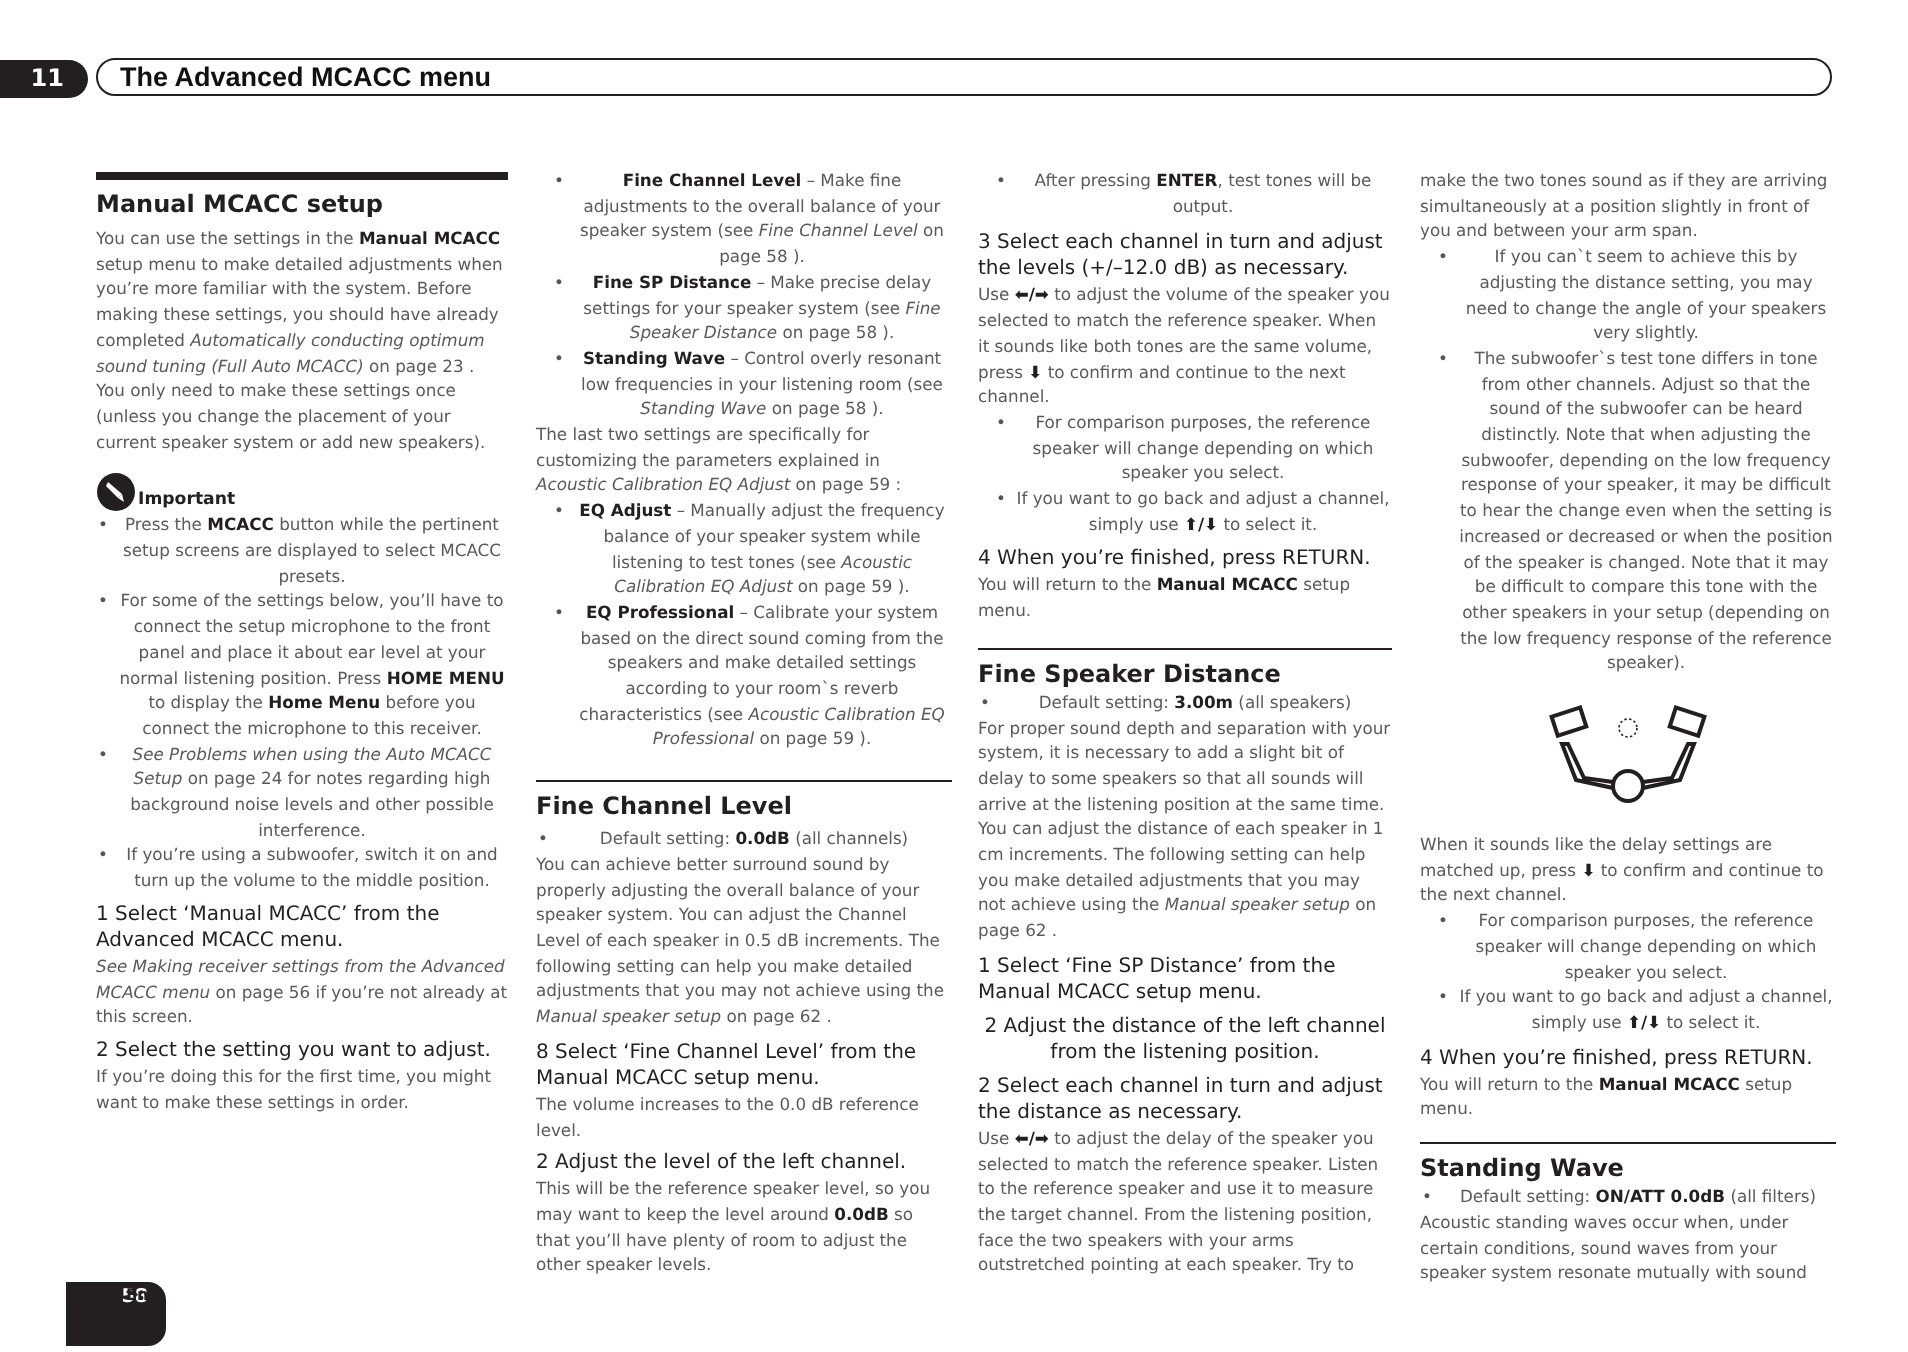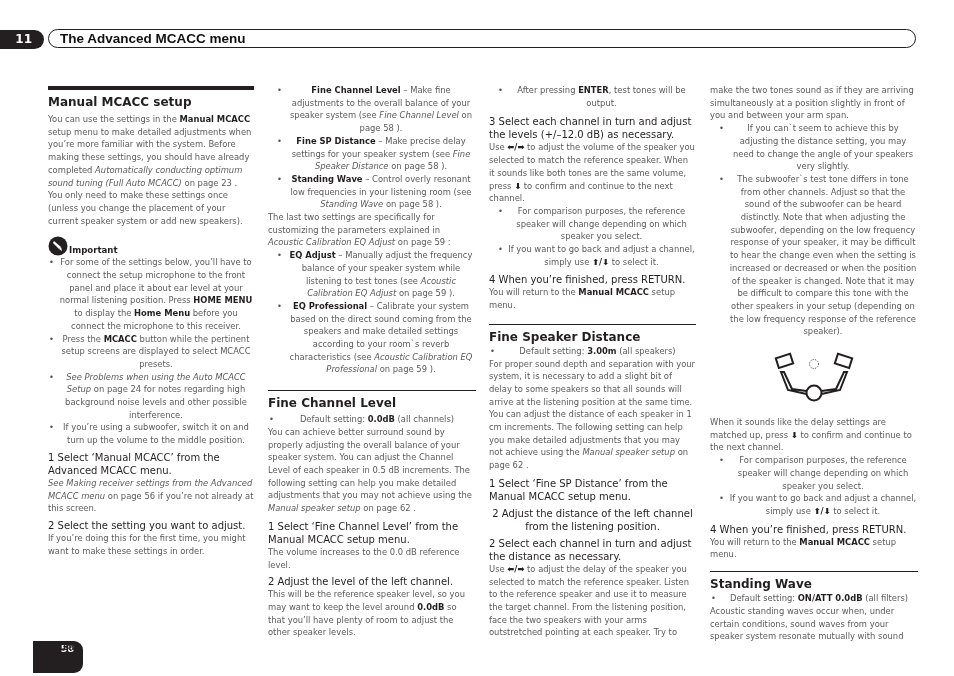--- a/index.html
+++ b/index.html
@@ -52,22 +52,22 @@
 
   <div class="notice" style="margin-top:9px;">
     <svg width="20" height="20" viewBox="0 0 20 20">
         <circle cx="10" cy="10" r="9.5" fill="#231f20"></circle>
         <path d="M6 5 L13 11 L11 13 L5 7 Z" fill="#fff"></path>
         <path d="M11 13 L13 11 L14 15 Z" fill="#fff"></path>
       </svg>
     <span class="notice-label">Important</span>
   </div>
   <ul>
+    <li><span>Press the </span><b>MCACC</b><span> button while the pertinent setup screens are displayed to select MCACC presets.</span></li>
     <li><span>For some of the settings below, you’ll have to connect the setup microphone to the front panel and place it about ear level at your normal listening position. Press </span><b>HOME MENU</b><span> to display the </span><b>Home Menu</b><span> before you connect the microphone to this receiver.</span></li>
-    <li><span>Press the </span><b>MCACC</b><span> button while the pertinent setup screens are displayed to select MCACC presets.</span></li>
     <li><i>See </i><i>Problems when using the Auto MCACC Setup</i><span> on page 24 for notes regarding high background noise levels and other possible interference.</span></li>
     <li>If you’re using a subwoofer, switch it on and turn up the volume to the middle position.</li>
   </ul>
   <h3 style="margin-top:4px;">1    Select ‘Manual MCACC’ from the Advanced MCACC menu.</h3>
   <p><i>See </i><i>Making receiver settings from the Advanced MCACC menu</i><span> on page 56 if you’re not already at this screen.</span></p>
   <h3 style="margin-top:4px;">2    Select the setting you want to adjust.</h3>
   <p>If you’re doing this for the first time, you might want to make these settings in order.</p>
 </div>
 
 <div class="col c2">
@@ -80,21 +80,21 @@
   <ul style="padding-left:8px;">
     <li><b>EQ Adjust</b><span> – Manually adjust the frequency balance of your speaker system while listening to test tones (see </span><i>Acoustic Calibration EQ Adjust</i><span> on page 59 ).</span></li>
     <li><b>EQ Professional</b><span> – Calibrate your system based on the direct sound coming from the speakers and make detailed settings according to your room`s reverb characteristics (see </span><i>Acoustic Calibration EQ Professional</i><span> on page 59 ).</span></li>
   </ul>
   <div class="rule" style="margin-top:14px;"></div>
   <h2 style="margin-top:4px;">Fine Channel Level</h2>
   <ul style="margin-top:2px;">
     <li><span>Default setting: </span><b>0.0dB</b><span> (all channels)</span></li>
   </ul>
   <p><span>You can achieve better surround sound by properly adjusting the overall balance of your speaker system. You can adjust the Channel Level of each speaker in 0.5 dB increments. The following setting can help you make detailed adjustments that you may not achieve using the </span><i>Manual speaker setup</i><span> on page 62 .</span></p>
-  <h3 style="margin-top:5px;">1    Select ‘Fine Channel Level’ from the Manual MCACC setup menu.</h3>
+  <h3 style="margin-top:5px;">8    Select ‘Fine Channel Level’ from the Manual MCACC setup menu.</h3>
   <p>The volume increases to the 0.0 dB reference level.</p>
   <h3 style="margin-top:4px;">2    Adjust the level of the left channel.</h3>
   <p><span>This will be the reference speaker level, so you may want to keep the level around </span><b>0.0dB</b><span> so that you’ll have plenty of room to adjust the other speaker levels.</span></p>
 </div>
 
 <div class="col c3">
   <ul style="padding-left:8px;">
     <li><span>After pressing </span><b>ENTER</b><span>, test tones will be output.</span></li>
   </ul>
   <h3 style="margin-top:6px;">3    Select each channel in turn and adjust the levels (+/–12.0 dB) as necessary.</h3>

